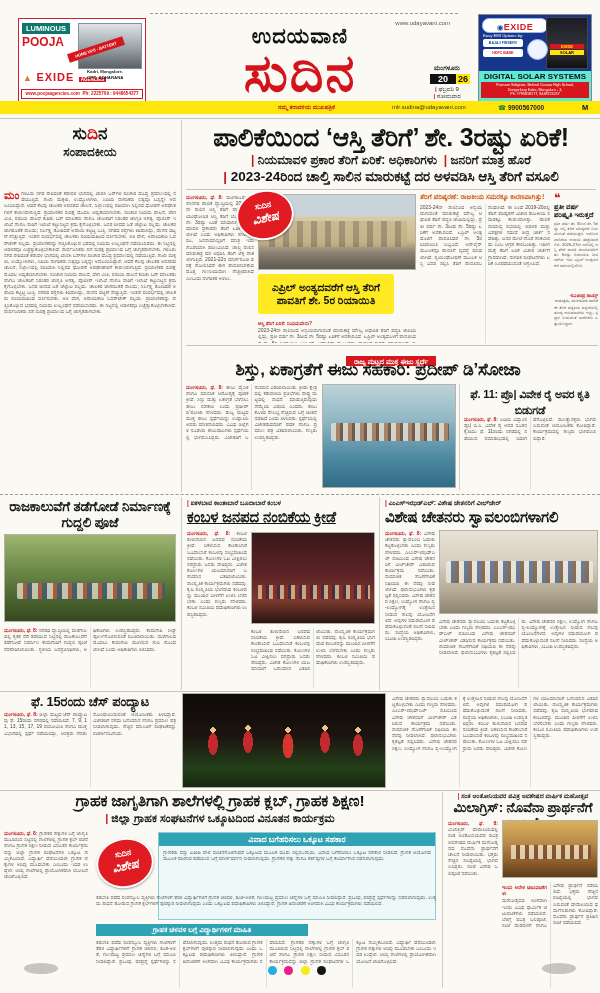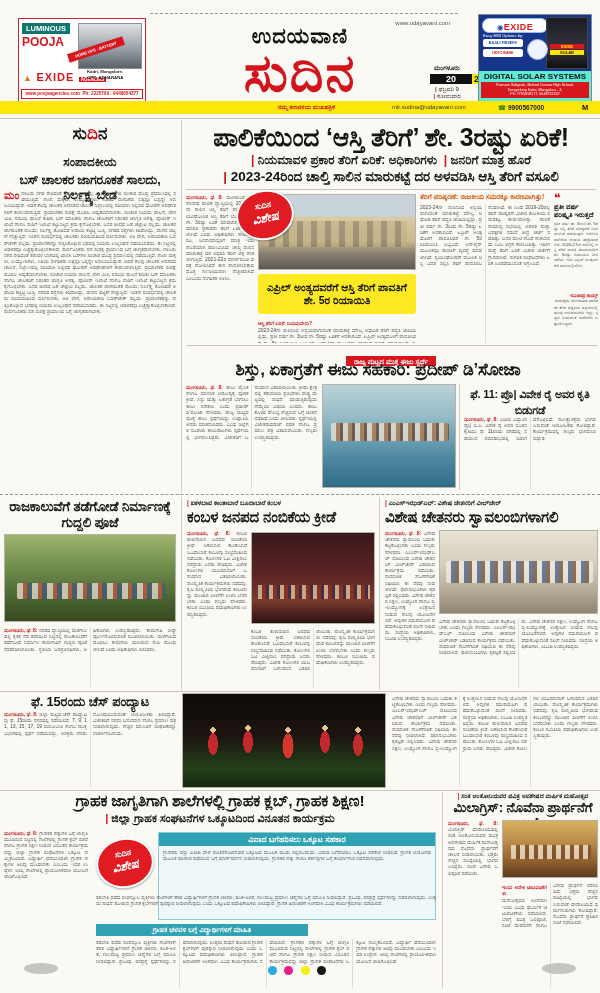--- a/index.html
+++ b/index.html
@@ -55,21 +55,21 @@
   </div>
 
   <div class="abs" style="left:300px;top:20px;width:150px;font-size:6px;color:#555;text-align:right;">www.udayavani.com</div>
   <div class="abs center" style="left:150px;top:24px;width:300px;">
     <div style="font-size:21px;font-weight:bold;color:#101010;letter-spacing:1px;">ಉದಯವಾಣಿ</div>
     <div style="font-size:52px;font-weight:800;color:#d3141c;line-height:50px;letter-spacing:2px;">ಸುದಿನ</div>
   </div>
 
   <div class="abs" style="left:418px;top:64px;width:58px;text-align:center;">
     <div style="font-size:6.5px;font-weight:bold;color:#222;">ಮಂಗಳೂರು</div>
-    <div style="margin:1px auto;width:34px;height:12px;line-height:12px;font-size:9px;font-weight:bold;"><span style="background:#111;color:#fff;padding:0 16px;">20</span><span style="background:#ffe60a;color:#111;padding:0 2px;">26</span></div>
+    <div style="margin:1px auto;width:34px;height:12px;line-height:12px;font-size:9px;font-weight:bold;"><span style="background:#111;color:#fff;padding:0 8px;">20</span><span style="background:#ffe60a;color:#111;padding:0 2px;">26</span></div>
     <div style="font-size:6px;color:#222;"><span class="pipe">|</span> <span>ಫೆಬ್ರವರಿ 9</span></div>
     <div style="font-size:6px;color:#222;"><span class="pipe">|</span> <span>ಸೋಮವಾರ</span></div>
   </div>
 
   <div class="abs" style="left:478px;top:14px;width:114px;height:90px;border:1px solid #888;box-sizing:border-box;">
     <div class="abs" style="left:0;top:0;right:0;height:56px;background:#16368c;">
       <div class="abs" style="left:3px;top:3px;width:64px;height:13px;background:#fff;border-radius:7px;border:1.5px solid #9db6e8;text-align:center;line-height:11px;">
         <span style="color:#1d4ea8;font-size:8px;">◉</span><span style="color:#e0161c;font-weight:800;font-size:9px;letter-spacing:.5px;">EXIDE</span>
       </div>
       <div class="abs" style="right:3px;top:2px;width:40px;height:50px;background:linear-gradient(180deg,#1c1c24 0%,#34343e 60%,#111 100%);border:1px solid #444;">
@@ -96,22 +96,21 @@
     <span class="abs" style="left:392px;top:3px;font-size:6px;color:#333;">mlr.sudina@udayavani.com</span>
     <span class="abs" style="left:498px;top:2.5px;font-size:6.5px;color:#1a7a2a;">☎</span>
     <span class="abs" style="left:508px;top:3px;font-size:6.5px;font-weight:bold;color:#222;">9900567000</span>
     <span class="abs" style="left:582px;top:2px;font-size:7.5px;font-weight:bold;color:#111;">M</span>
   </div>
   <div class="hr" style="left:0;top:118px;width:600px;"></div>
 
   <div class="vl" style="left:181px;top:120px;height:372px;"></div>
   <div class="abs center" style="left:4px;top:124px;width:172px;">
     <div style="font-size:17px;font-weight:800;"><span style="color:#111;">ಸು</span><span style="color:#d3141c;">ದಿ</span><span style="color:#111;">ನ</span></div>
-    <div style="font-size:12px;font-weight:bold;color:#222;margin-top:11px;">ಸಂಪಾದಕೀಯ</div>
-    <div class="hl" style="font-size:12.5px;margin-top:4px;line-height:15px;">ಬಸ್ ಚಾಲಕರ ಜಾಗರೂಕತೆ ಸಾಲದು, ನಿರ್ಲಕ್ಷ್ಯ ಬೇಡ</div>
+    <div style="font-size:12px;font-weight:bold;color:#222;margin-top:1px;">ಸಂಪಾದಕೀಯ</div>
   </div>
   <div class="abs bt" style="left:4px;top:190px;width:172px;height:298px;">
     <span style="float:left;color:#d3141c;font-weight:bold;font-size:11px;line-height:11px;margin:0 2px 0 0;">ಮಂ</span><span>ಗಳೂರು ನಗರ ಸೇರಿದಂತೆ ಕರಾವಳಿ ಭಾಗದಲ್ಲಿ ಖಾಸಗಿ ಬಸ್‌ಗಳ ಸಂಚಾರ ದೊಡ್ಡ ಪ್ರಮಾಣದಲ್ಲಿ ನಡೆಯುತ್ತಿದೆ. ಶಾಲಾ ಮಕ್ಕಳು, ಉದ್ಯೋಗಿಗಳು, ಹಿರಿಯ ನಾಗರಿಕರು ನಿತ್ಯವೂ ಬಸ್ಸನ್ನೇ ಅವಲಂಬಿಸಿದ್ದಾರೆ. ಆದರೆ ಕೆಲವು ಚಾಲಕರ ಅವಸರದ ಚಾಲನೆ, ನಿಲ್ದಾಣದಲ್ಲಿ ಸರಿಯಾಗಿ ನಿಲ್ಲಿಸದ ಧೋರಣೆ ಅಪಘಾತಗಳಿಗೆ ಕಾರಣವಾಗುತ್ತಿದೆ. ಪ್ರಯಾಣಿಕರ ಸುರಕ್ಷೆ ಮೊದಲ ಆದ್ಯತೆಯಾಗಬೇಕು. ಸಂಚಾರ ನಿಯಮ ಪಾಲನೆ, ವೇಗ ಮಿತಿ, ಸಮಯ ಪಾಲನೆ ಕುರಿತು ಬಸ್ ಮಾಲಕರು ಹಾಗೂ ಚಾಲಕರಿಗೆ ನಿರಂತರ ಜಾಗೃತಿ ಅಗತ್ಯ. ಪೊಲೀಸ್ ಇಲಾಖೆ ಹಾಗೂ ಸಾರಿಗೆ ಇಲಾಖೆ ಕಟ್ಟುನಿಟ್ಟಿನ ಕ್ರಮ ಕೈಗೊಳ್ಳಬೇಕು. ಜನರ ಜೀವದ ಜತೆ ಚೆಲ್ಲಾಟ ಸಲ್ಲದು. ಚಾಲಕರ ಜಾಗರೂಕತೆ ಸಾಲದು; ನಿರ್ಲಕ್ಷ್ಯ ತೋರಿದರೆ ಅಪಾಯ ಕಟ್ಟಿಟ್ಟ ಬುತ್ತಿ. ನಗರದ ರಸ್ತೆಗಳು ಕಿರಿದಾಗಿದ್ದು, ವಾಹನ ದಟ್ಟಣೆ ಹೆಚ್ಚುತ್ತಿದೆ. ಇಂತಹ ಸಂದರ್ಭದಲ್ಲಿ ಚಾಲಕರು ಸಂಯಮದಿಂದ ವರ್ತಿಸಬೇಕು. ಅತಿ ವೇಗ, ಅಪಾಯಕಾರಿ ಓವರ್‌ಟೇಕ್ ಸಲ್ಲದು. ಪ್ರಯಾಣಿಕರನ್ನು ಹತ್ತಿಸಿಕೊಳ್ಳುವ ಭರದಲ್ಲಿ ನಿಯಮ ಉಲ್ಲಂಘನೆ ನಡೆಯಬಾರದು. ಈ ನಿಟ್ಟಿನಲ್ಲಿ ಆಡಳಿತವೂ ಎಚ್ಚೆತ್ತುಕೊಳ್ಳಬೇಕಾಗಿದೆ. ಸಾರ್ವಜನಿಕರು ಸಹ ಸುರಕ್ಷ ಪ್ರಯಾಣದ ಬಗ್ಗೆ ಜಾಗೃತರಾಗಬೇಕು.</span>
     <span>ಗಳೂರು ನಗರ ಸೇರಿದಂತೆ ಕರಾವಳಿ ಭಾಗದಲ್ಲಿ ಖಾಸಗಿ ಬಸ್‌ಗಳ ಸಂಚಾರ ದೊಡ್ಡ ಪ್ರಮಾಣದಲ್ಲಿ ನಡೆಯುತ್ತಿದೆ. ಶಾಲಾ ಮಕ್ಕಳು, ಉದ್ಯೋಗಿಗಳು, ಹಿರಿಯ ನಾಗರಿಕರು ನಿತ್ಯವೂ ಬಸ್ಸನ್ನೇ ಅವಲಂಬಿಸಿದ್ದಾರೆ. ಆದರೆ ಕೆಲವು ಚಾಲಕರ ಅವಸರದ ಚಾಲನೆ, ನಿಲ್ದಾಣದಲ್ಲಿ ಸರಿಯಾಗಿ ನಿಲ್ಲಿಸದ ಧೋರಣೆ ಅಪಘಾತಗಳಿಗೆ ಕಾರಣವಾಗುತ್ತಿದೆ. ಪ್ರಯಾಣಿಕರ ಸುರಕ್ಷೆ ಮೊದಲ ಆದ್ಯತೆಯಾಗಬೇಕು. ಸಂಚಾರ ನಿಯಮ ಪಾಲನೆ, ವೇಗ ಮಿತಿ, ಸಮಯ ಪಾಲನೆ ಕುರಿತು ಬಸ್ ಮಾಲಕರು ಹಾಗೂ ಚಾಲಕರಿಗೆ ನಿರಂತರ ಜಾಗೃತಿ ಅಗತ್ಯ. ಪೊಲೀಸ್ ಇಲಾಖೆ ಹಾಗೂ ಸಾರಿಗೆ ಇಲಾಖೆ ಕಟ್ಟುನಿಟ್ಟಿನ ಕ್ರಮ ಕೈಗೊಳ್ಳಬೇಕು. ಜನರ ಜೀವದ ಜತೆ ಚೆಲ್ಲಾಟ ಸಲ್ಲದು. ಚಾಲಕರ ಜಾಗರೂಕತೆ ಸಾಲದು; ನಿರ್ಲಕ್ಷ್ಯ ತೋರಿದರೆ ಅಪಾಯ ಕಟ್ಟಿಟ್ಟ ಬುತ್ತಿ. ನಗರದ ರಸ್ತೆಗಳು ಕಿರಿದಾಗಿದ್ದು, ವಾಹನ ದಟ್ಟಣೆ ಹೆಚ್ಚುತ್ತಿದೆ. ಇಂತಹ ಸಂದರ್ಭದಲ್ಲಿ ಚಾಲಕರು ಸಂಯಮದಿಂದ ವರ್ತಿಸಬೇಕು. ಅತಿ ವೇಗ, ಅಪಾಯಕಾರಿ ಓವರ್‌ಟೇಕ್ ಸಲ್ಲದು. ಪ್ರಯಾಣಿಕರನ್ನು ಹತ್ತಿಸಿಕೊಳ್ಳುವ ಭರದಲ್ಲಿ ನಿಯಮ ಉಲ್ಲಂಘನೆ ನಡೆಯಬಾರದು. ಈ ನಿಟ್ಟಿನಲ್ಲಿ ಆಡಳಿತವೂ ಎಚ್ಚೆತ್ತುಕೊಳ್ಳಬೇಕಾಗಿದೆ. ಸಾರ್ವಜನಿಕರು ಸಹ ಸುರಕ್ಷ ಪ್ರಯಾಣದ ಬಗ್ಗೆ ಜಾಗೃತರಾಗಬೇಕು.</span>
   </div>
 
   <div class="abs hl center" style="left:186px;top:123px;width:410px;font-size:25px;line-height:28px;">ಪಾಲಿಕೆಯಿಂದ ‘ಆಸ್ತಿ ತೆರಿಗೆ’ ಶೇ. 3ರಷ್ಟು ಏರಿಕೆ!</div>
   <div class="abs center" style="left:186px;top:153px;width:410px;font-size:12px;font-weight:bold;color:#1a1a1a;">
     <span class="pipe">|</span> <span>ನಿಯಮಾವಳಿ ಪ್ರಕಾರ ತೆರಿಗೆ ಏರಿಕೆ: ಅಧಿಕಾರಿಗಳು</span>&nbsp;&nbsp;<span class="pipe">|</span> <span>ಜನರಿಗೆ ಮಾತ್ರ ಹೊರೆ</span>
   </div>
@@ -125,21 +124,21 @@
   </div>
 
   <div class="photo" style="left:258px;top:194px;width:158px;height:76px;background:linear-gradient(180deg,#c9d4da 0%,#c9d4da 28%,#d9cba6 30%,#cbb98d 62%,#8a8273 78%,#5e5a50 100%);">
     <div class="abs" style="left:10px;top:26px;width:138px;height:26px;background:repeating-linear-gradient(90deg,#7a6f5c 0 6px,#bfae85 6px 14px);opacity:.55;"></div>
   </div>
   <div class="badge" style="left:236px;top:190px;">
     <div class="b1">ಸುದಿನ</div>
     <div class="b2">ವಿಶೇಷ</div>
   </div>
 
-  <div class="abs" style="left:258px;top:274px;width:158px;height:40px;background:#ffe923;border-radius:3px;display:flex;align-items:center;justify-content:center;">
+  <div class="abs" style="left:258px;top:274px;width:136px;height:40px;background:#ffe923;border-radius:3px;display:flex;align-items:center;justify-content:center;">
     <div class="center" style="font-size:10.5px;font-weight:bold;color:#111;line-height:13px;padding:0 6px;">ಎಪ್ರಿಲ್ ಅಂತ್ಯದವರೆಗೆ ಆಸ್ತಿ ತೆರಿಗೆ ಪಾವತಿಗೆ ಶೇ. 5ರ ರಿಯಾಯಿತಿ</div>
   </div>
   <div class="abs bt" style="left:258px;top:318px;width:158px;height:25px;">
     <span class="subred">ಆಸ್ತಿ ತೆರಿಗೆ ಏರಿಕೆ: ನಿಯಮವೇನು?</span><span>2023-24ನೇ ಸಾಲಿನಿಂದ ಅನ್ವಯವಾಗುವಂತೆ ಮಾರುಕಟ್ಟೆ ಮೌಲ್ಯ ಆಧಾರಿತ ತೆರಿಗೆ ಪದ್ಧತಿ ಜಾರಿಯಲ್ಲಿದ್ದು, ಪ್ರತೀ ವರ್ಷ ಶೇ. 3ರಿಂದ ಶೇ. 5ರಷ್ಟು ಏರಿಕೆಗೆ ಅವಕಾಶವಿದೆ. ಏಪ್ರಿಲ್ ಅಂತ್ಯದೊಳಗೆ ಪಾವತಿಸಿದರೆ ಶೇ. 5ರ ರಿಯಾಯಿತಿ ಲಭ್ಯವಿದೆ. ಆನ್‌ಲೈನ್ ಮೂಲಕವೂ ಪಾವತಿಗೆ ವ್ಯವಸ್ಥೆ ಮಾಡಲಾಗಿದೆ. ಸ್ವಯಂಘೋಷಣೆ ಮೂಲಕ ಆಸ್ತಿ ವಿವರ ಸಲ್ಲಿಸಿ ತೆರಿಗೆ ಪಾವತಿಸಬಹುದಾಗಿದೆ.</span>
   </div>
 
   <div class="abs" style="left:420px;top:193px;width:178px;font-size:7px;font-weight:bold;color:#cf5a14;">ತೆರಿಗೆ ಪರಿಷ್ಕರಣೆ: ರಾಜಕೀಯ ಸಮರಕ್ಕೂ ಕಾರಣವಾಗಿತ್ತು!</div>
   <div class="abs bt cols2" style="left:420px;top:204px;width:130px;height:139px;">
     <span>2023-24ನೇ ಸಾಲಿನಿಂದ ಅನ್ವಯವಾಗುವಂತೆ ಮಾರುಕಟ್ಟೆ ಮೌಲ್ಯ ಆಧಾರಿತ ತೆರಿಗೆ ಪದ್ಧತಿ ಜಾರಿಯಲ್ಲಿದ್ದು, ಪ್ರತೀ ವರ್ಷ ಶೇ. 3ರಿಂದ ಶೇ. 5ರಷ್ಟು ಏರಿಕೆಗೆ ಅವಕಾಶವಿದೆ. ಏಪ್ರಿಲ್ ಅಂತ್ಯದೊಳಗೆ ಪಾವತಿಸಿದರೆ ಶೇ. 5ರ ರಿಯಾಯಿತಿ ಲಭ್ಯವಿದೆ. ಆನ್‌ಲೈನ್ ಮೂಲಕವೂ ಪಾವತಿಗೆ ವ್ಯವಸ್ಥೆ ಮಾಡಲಾಗಿದೆ. ಸ್ವಯಂಘೋಷಣೆ ಮೂಲಕ ಆಸ್ತಿ ವಿವರ ಸಲ್ಲಿಸಿ ತೆರಿಗೆ ಪಾವತಿಸಬಹುದಾಗಿದೆ.</span> <span>ಈ ಹಿಂದೆ 2019-20ರಲ್ಲಿ ತೆರಿಗೆ ಪರಿಷ್ಕರಣೆ ವಿಚಾರ ರಾಜಕೀಯ ಸಮರಕ್ಕೂ ಕಾರಣವಾಗಿತ್ತು. ಪಾಲಿಕೆ ಸಾಮಾನ್ಯ ಸಭೆಯಲ್ಲಿ ಆಡಳಿತ ಮತ್ತು ವಿಪಕ್ಷಗಳ ನಡುವೆ ತೀವ್ರ ಚರ್ಚೆ ನಡೆದಿತ್ತು. ಜನರ ಮೇಲೆ ಹೊರೆ ಹಾಕಬಾರದು ಎಂಬ ಆಗ್ರಹ ಕೇಳಿಬಂದಿತ್ತು. ಇದೀಗ ಮತ್ತೆ ತೆರಿಗೆ ಏರಿಕೆ ವಿಚಾರ ಚರ್ಚೆಗೆ ಗ್ರಾಸವಾಗಿದೆ. ನಾಗರಿಕ ಸಂಘಟನೆಗಳು ಏರಿಕೆ ಹಿಂಪಡೆಯುವಂತೆ ಆಗ್ರಹಿಸಿವೆ.</span>
   </div>
@@ -180,21 +179,21 @@
   <div class="photo" style="left:4px;top:534px;width:172px;height:88px;background:linear-gradient(180deg,#9fb56f 0%,#6d8a4a 40%,#49632f 75%,#37491f 100%);">
     <div class="abs" style="left:12px;top:48px;width:148px;height:16px;background:repeating-linear-gradient(90deg,#e8e3d4 0 6px,#c2573a 6px 10px,#42597a 10px 15px);opacity:.75;border-radius:2px;"></div>
   </div>
   <div class="abs bt cols2" style="left:4px;top:627px;width:172px;height:60px;">
     <span class="bl">ಮಂಗಳೂರು, ಫೆ. 8:</span> <span>ನಗರದ ವ್ಯಾಪ್ತಿಯಲ್ಲಿ ಮಳೆಗಾಲದಲ್ಲಿ ಕೃತಕ ನೆರೆ ತಡೆಯುವ ನಿಟ್ಟಿನಲ್ಲಿ ರಾಜಕಾಲುವೆಗೆ ತಡೆಗೋಡೆ ನಿರ್ಮಾಣ ಕಾಮಗಾರಿಗೆ ಗುದ್ದಲಿ ಪೂಜೆ ನೆರವೇರಿಸಲಾಯಿತು. ಸ್ಥಳೀಯ ಜನಪ್ರತಿನಿಧಿಗಳು, ಅಧಿಕಾರಿಗಳು ಉಪಸ್ಥಿತರಿದ್ದರು. ಕಾಮಗಾರಿ ಶೀಘ್ರ ಪೂರ್ಣಗೊಳಿಸುವಂತೆ ಸೂಚಿಸಲಾಯಿತು. ಮಳೆಗಾಲದ ಮೊದಲು ಕಾಮಗಾರಿ ಮುಗಿಸುವ ಗುರಿ ಹೊಂದಲಾಗಿದೆ ಎಂದು ಅಧಿಕಾರಿಗಳು ತಿಳಿಸಿದರು.</span>
   </div>
 
   <div class="abs" style="left:187px;top:499px;width:188px;font-size:6.5px;font-weight:bold;color:#222;">
     <span class="pipe">|</span> <span>ಐಕಳಬಾವ ಕಾಂತಾಬಾರೆ ಬೂದಾಬಾರೆ ಕಂಬಳ</span>
   </div>
-  <div class="abs hl" style="left:187px;top:508px;width:188px;font-size:15px;line-height:17px;">ಕಂಬಳ ಜನಪದ ನಂಬಿಕೆಯ ಕ್ರೀಡೆ</div>
+  <div class="abs hl" style="left:187px;top:508px;width:188px;font-size:15px;line-height:17px;text-decoration:underline;">ಕಂಬಳ ಜನಪದ ನಂಬಿಕೆಯ ಕ್ರೀಡೆ</div>
   <div class="abs bt" style="left:187px;top:530px;width:60px;height:158px;">
     <span class="bl">ಮಂಗಳೂರು, ಫೆ. 8:</span> <span>ಕಂಬಳ ತುಳುನಾಡಿನ ಜನಪದ ನಂಬಿಕೆಯ ಕ್ರೀಡೆ. ಐಕಳಬಾವ ಕಾಂತಾಬಾರೆ ಬೂದಾಬಾರೆ ಕಂಬಳವು ಸಂಭ್ರಮದಿಂದ ನಡೆಯಿತು. ಕೋಣಗಳ ಓಟ ವೀಕ್ಷಿಸಲು ಸಹಸ್ರಾರು ಜನರು ಸೇರಿದ್ದರು. ವಿಜೇತ ಕೋಣಗಳ ಯಜಮಾನರಿಗೆ ಬಹುಮಾನ ವಿತರಿಸಲಾಯಿತು. ಸಾಂಸ್ಕೃತಿಕ ಕಾರ್ಯಕ್ರಮಗಳು ನಡೆದವು. ಕೃಷಿ ಸಂಸ್ಕೃತಿಯ ಭಾಗವಾದ ಕಂಬಳವನ್ನು ಮುಂದಿನ ಪೀಳಿಗೆಗೆ ಉಳಿಸಿ ಬೆಳೆಸಬೇಕು ಎಂದು ಗಣ್ಯರು ಹೇಳಿದರು. ಕಂಬಳ ಸಮಿತಿಯ ಪದಾಧಿಕಾರಿಗಳು ಉಪಸ್ಥಿತರಿದ್ದರು.</span>
   </div>
   <div class="photo" style="left:251px;top:532px;width:124px;height:92px;background:linear-gradient(180deg,#3a181a 0%,#5c2326 45%,#7a3a2e 75%,#2b1314 100%);">
     <div class="abs" style="left:6px;top:52px;width:112px;height:14px;background:repeating-linear-gradient(90deg,#d9c49a 0 4px,#8a3024 4px 8px,#3c2a4a 8px 11px);opacity:.8;"></div>
   </div>
   <div class="abs bt cols2" style="left:251px;top:628px;width:124px;height:60px;">ಕಂಬಳ ತುಳುನಾಡಿನ ಜನಪದ ನಂಬಿಕೆಯ ಕ್ರೀಡೆ. ಐಕಳಬಾವ ಕಾಂತಾಬಾರೆ ಬೂದಾಬಾರೆ ಕಂಬಳವು ಸಂಭ್ರಮದಿಂದ ನಡೆಯಿತು. ಕೋಣಗಳ ಓಟ ವೀಕ್ಷಿಸಲು ಸಹಸ್ರಾರು ಜನರು ಸೇರಿದ್ದರು. ವಿಜೇತ ಕೋಣಗಳ ಯಜಮಾನರಿಗೆ ಬಹುಮಾನ ವಿತರಿಸಲಾಯಿತು. ಸಾಂಸ್ಕೃತಿಕ ಕಾರ್ಯಕ್ರಮಗಳು ನಡೆದವು. ಕೃಷಿ ಸಂಸ್ಕೃತಿಯ ಭಾಗವಾದ ಕಂಬಳವನ್ನು ಮುಂದಿನ ಪೀಳಿಗೆಗೆ ಉಳಿಸಿ ಬೆಳೆಸಬೇಕು ಎಂದು ಗಣ್ಯರು ಹೇಳಿದರು. ಕಂಬಳ ಸಮಿತಿಯ ಪದಾಧಿಕಾರಿಗಳು ಉಪಸ್ಥಿತರಿದ್ದರು.</div>
 
   <div class="abs" style="left:385px;top:499px;width:212px;font-size:6.5px;font-weight:bold;color:#222;">
     <span class="pipe">|</span> <span>ಎಂಎಸ್‌ಇಝಡ್‌ಎಲ್: ವಿಶೇಷ ಚೇತನರಿಗೆ ವೀಲ್‌ಚೇರ್</span>

